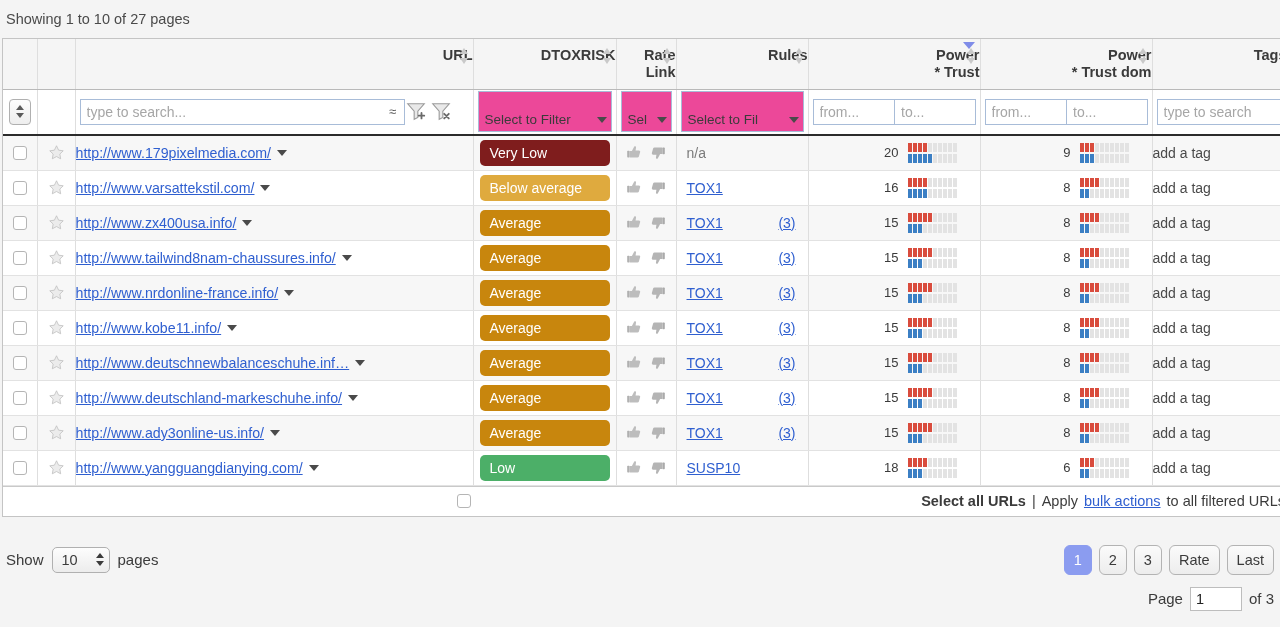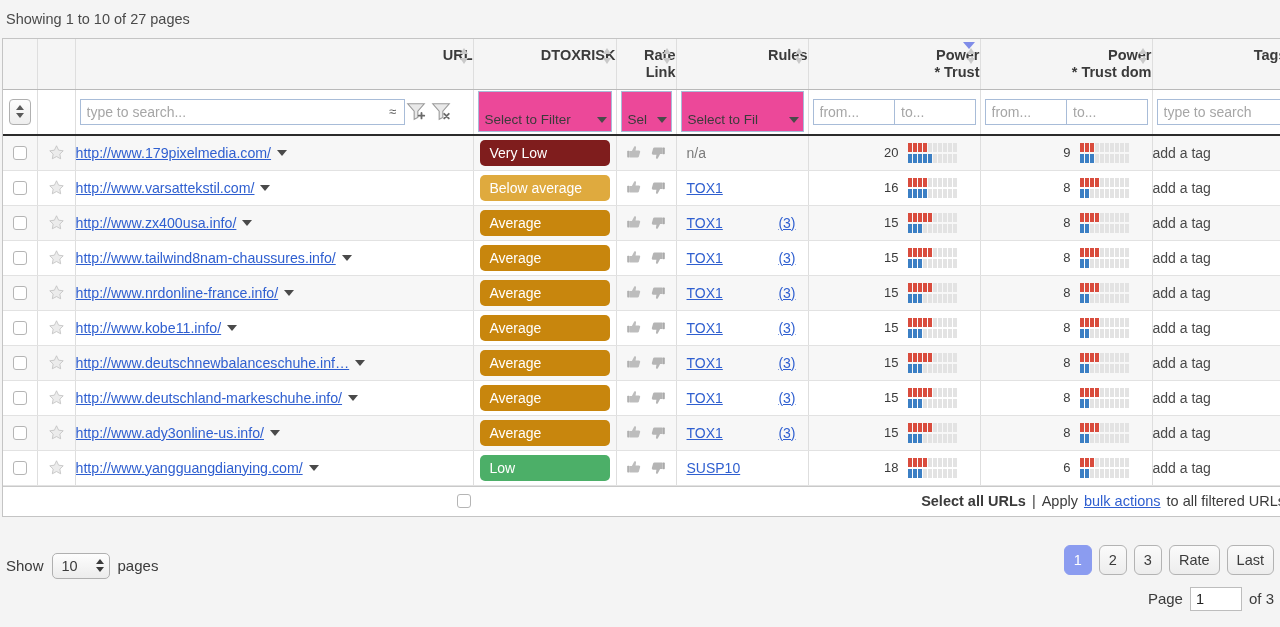--- a/index.html
+++ b/index.html
@@ -198,21 +198,21 @@
   }
   .selectall b { font-weight: bold; }
 
   
   .bottom {
     position: relative;
     padding: 22px 6px 0 6px;
     height: 96px;
   }
   .bottom .showrow {
-    position: absolute; left: 6px; top: 36px;
+    position: absolute; left: 6px; top: 30px;
     display: flex; align-items: center; gap: 8px;
     font-size: 15px; color: #3b3b3b;
   }
   .numsel {
     border: 1px solid #b0b0b0; border-radius: 5px;
     background: linear-gradient(#fdfdfd,#ececec);
     height: 26px; min-width: 58px;
     display: flex; align-items: center; justify-content: space-between;
     padding: 0 5px 0 9px; font-size: 14.5px; cursor: pointer;
   }

